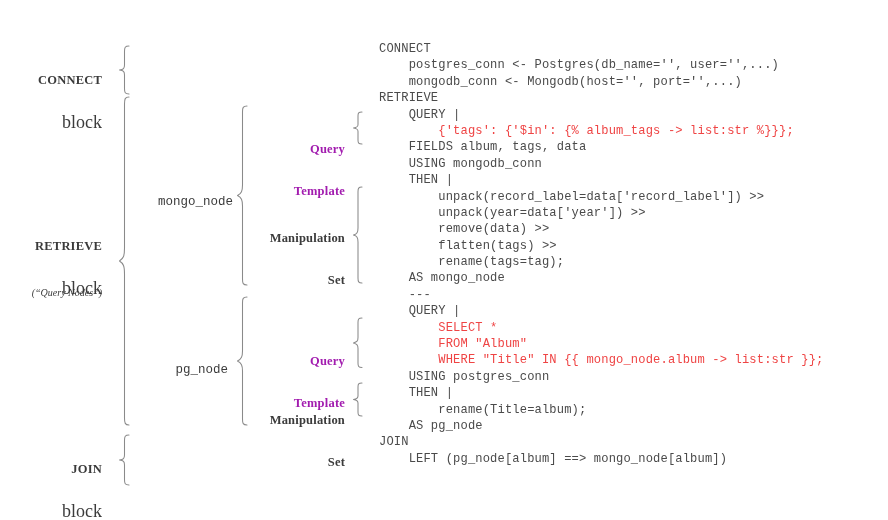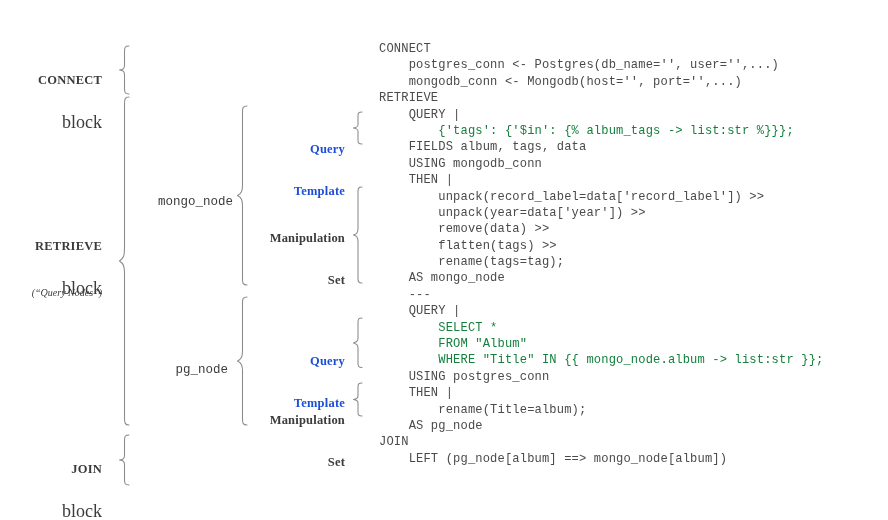--- a/index.html
+++ b/index.html
@@ -29,21 +29,21 @@
     display: block;
     font-weight: bold;
     font-size: 12.5px;
     letter-spacing: 0.2px;
   }
   .annot .l2 {
     display: block;
     font-weight: normal;
     font-size: 18px;
   }
-  .annot.red { color: #1d4ed8; }
+  .annot.red { color: #a21caf; }
   .annot .sub {
     display: block;
     font-style: italic;
     font-size: 10px;
     font-weight: normal;
     color: #3b3b3b;
   }
 
   
   .nodename {
@@ -75,21 +75,21 @@
     left: 379px;
     top: 41px;
     font-family: "Liberation Mono", "DejaVu Sans Mono", monospace;
     font-size: 12.1px;
     line-height: 16.4px;
     white-space: pre;
     color: #4a4a4a;
     letter-spacing: 0.15px;
   }
   #code .ln { display: block; height: 16.4px; }
-  #code .tpl { color: #15803d; }
+  #code .tpl { color: #ef4444; }
 </style>
 </head>
 <body>
 
 <div id="page">
 
   <div class="annot" style="left:2px; top:45px; width:100px;">
     <span class="l1">CONNECT</span>
     <span class="l2">block</span>
   </div>

